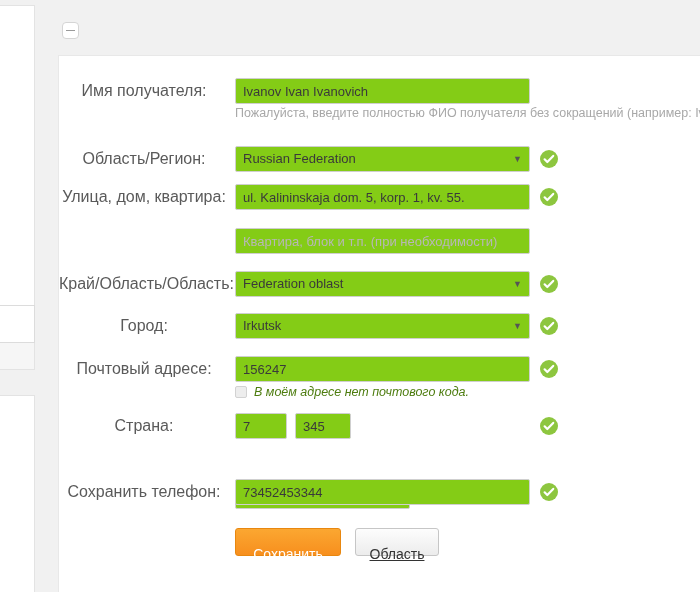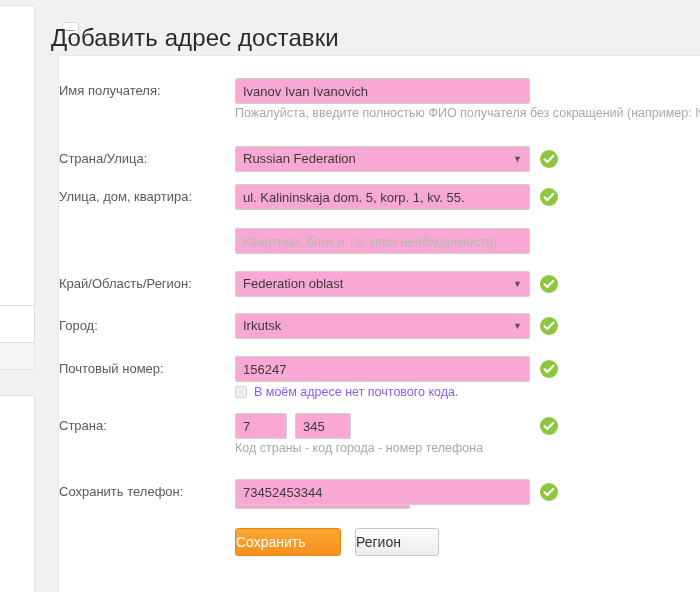--- a/index.html
+++ b/index.html
@@ -93,34 +93,34 @@
   
   .row {
     position: absolute;
     left: 0;
     height: 26px;
   }
   .field-label {
     position: absolute;
     left: 0; top: 0;
     width: 170px;
-    text-align: left;
-    font-size: 13px;
+    text-align: center;
+    font-size: 16px;
     color: #5a5a5a;
     line-height: 26px;
     white-space: nowrap;
   }
 
   .ctrl { position: absolute; left: 176px; top: 0; }
 
   input.txt, .fakeselect {
     box-sizing: border-box;
     height: 26px;
     border: 1px solid #cfcfcf;
-    background: #f9a8d4;
+    background: #84cc16;
     border-radius: 2px;
     font-family: "Liberation Sans", sans-serif;
     font-size: 13px;
     color: #3a3a3a;
     padding: 0 7px;
     outline: none;
   }
   input.txt::placeholder { color: #b7b7b7; }
 
   .fakeselect {
@@ -168,34 +168,35 @@
   .cb-box {
     display: inline-block;
     width: 12px; height: 12px;
     border: 1px solid #d2d2d2;
     background: #ededed;
     border-radius: 2px;
     vertical-align: -2px;
     margin-right: 7px;
     box-sizing: border-box;
   }
-  .cb-label { font-size: 12.5px; color: #8b5cf6; }
+  .cb-label { font-size: 12.5px; color: #4d7c0f; font-style: italic; }
 
   
   .btn {
     position: absolute;
     box-sizing: border-box;
     font-family: "Liberation Sans", sans-serif;
     font-size: 14px;
     border-radius: 3px;
     cursor: pointer;
     height: 28px;
     line-height: 26px;
-    text-align: left;
-    padding: 0;
+    text-align: center;
+    padding: 12px;
+    text-decoration: underline;
   }
   #btn-save {
     left: 176px; top: 472px;
     width: 106px;
     background: linear-gradient(#fba731, #f78f1e);
     border: 1px solid #e8870f;
     color: #ffffff;
   }
   #btn-cancel {
     left: 296px; top: 472px;
@@ -211,34 +212,33 @@
 <div id="screen">
 
   <div id="side-panel-top" class="side-panel">
     <div class="panel-footer"></div>
   </div>
   <div class="side-inner-box"></div>
   <div id="side-panel-bot" class="side-panel"></div>
 
   <div class="collapse-icon"></div>
 
-  <h1 id="page-title">Добавить адрес доставки</h1>
 
   <div id="form-card">
 
     <div class="row" style="top:22px;">
       <div class="field-label">Имя получателя:</div>
       <div class="ctrl">
         <input class="txt w-wide" type="text" value="Ivanov Ivan Ivanovich" style="">
       </div>
     </div>
     <div class="hint" style="top:50px;">Пожалуйста, введите полностью ФИО получателя без сокращений (например: Ivanov Ivan Ivanovich)</div>
 
     <div class="row" style="top:90px;">
-      <div class="field-label">Страна/Улица:</div>
+      <div class="field-label">Область/Регион:</div>
       <div class="ctrl">
         <div class="fakeselect w-wide">
           <span>Russian Federation</span>
           <span class="arrow">▼</span>
         </div>
       </div>
       <div class="check">
         <svg width="18" height="18" viewBox="0 0 18 18" aria-hidden="true">
           <path d="M4.6 9.3 L7.3 12 L13.2 5.9" fill="none" stroke="#ffffff" stroke-width="2.2" stroke-linecap="round" stroke-linejoin="round"></path>
         </svg>
@@ -257,21 +257,21 @@
       </div>
     </div>
 
     <div class="row" style="top:172px;">
       <div class="ctrl">
         <input class="txt w-wide" type="text" placeholder="Квартира, блок и т.п. (при необходимости)" style="">
       </div>
     </div>
 
     <div class="row" style="top:215px;">
-      <div class="field-label">Край/Область/Регион:</div>
+      <div class="field-label">Край/Область/Область:</div>
       <div class="ctrl">
         <div class="fakeselect w-wide">
           <span>Federation oblast</span>
           <span class="arrow">▼</span>
         </div>
       </div>
       <div class="check">
         <svg width="18" height="18" viewBox="0 0 18 18" aria-hidden="true">
           <path d="M4.6 9.3 L7.3 12 L13.2 5.9" fill="none" stroke="#ffffff" stroke-width="2.2" stroke-linecap="round" stroke-linejoin="round"></path>
         </svg>
@@ -287,21 +287,21 @@
         </div>
       </div>
       <div class="check">
         <svg width="18" height="18" viewBox="0 0 18 18" aria-hidden="true">
           <path d="M4.6 9.3 L7.3 12 L13.2 5.9" fill="none" stroke="#ffffff" stroke-width="2.2" stroke-linecap="round" stroke-linejoin="round"></path>
         </svg>
       </div>
     </div>
 
     <div class="row" style="top:300px;">
-      <div class="field-label">Почтовый номер:</div>
+      <div class="field-label">Почтовый адресе:</div>
       <div class="ctrl">
         <input class="txt w-wide" type="text" value="156247" style="">
       </div>
       <div class="check">
         <svg width="18" height="18" viewBox="0 0 18 18" aria-hidden="true">
           <path d="M4.6 9.3 L7.3 12 L13.2 5.9" fill="none" stroke="#ffffff" stroke-width="2.2" stroke-linecap="round" stroke-linejoin="round"></path>
         </svg>
       </div>
     </div>
 
@@ -313,32 +313,31 @@
       <div class="field-label">Страна:</div>
       <div class="ctrl">
         <input class="txt w-cc" type="text" style="margin-right: 8px;" value="7"><input class="txt w-ac" type="text" style="" value="345"><input class="txt w-num" type="text" value="2453344" style="">
       </div>
       <div class="check">
         <svg width="18" height="18" viewBox="0 0 18 18" aria-hidden="true">
           <path d="M4.6 9.3 L7.3 12 L13.2 5.9" fill="none" stroke="#ffffff" stroke-width="2.2" stroke-linecap="round" stroke-linejoin="round"></path>
         </svg>
       </div>
     </div>
-    <div class="hint" style="top:385px;">Код страны - код города - номер телефона</div>
 
     <div class="row" style="top:423px;">
       <div class="field-label">Сохранить телефон:</div>
       <div class="ctrl">
         <input class="txt w-wide" type="text" value="73452453344" style="">
       </div>
       <div class="check">
         <svg width="18" height="18" viewBox="0 0 18 18" aria-hidden="true">
           <path d="M4.6 9.3 L7.3 12 L13.2 5.9" fill="none" stroke="#ffffff" stroke-width="2.2" stroke-linecap="round" stroke-linejoin="round"></path>
         </svg>
       </div>
     </div>
 
     <button id="btn-save" class="btn">Сохранить</button>
-    <button id="btn-cancel" class="btn">Регион</button>
+    <button id="btn-cancel" class="btn">Область</button>
 
   </div>
 
 </div>
 
 </body></html>

